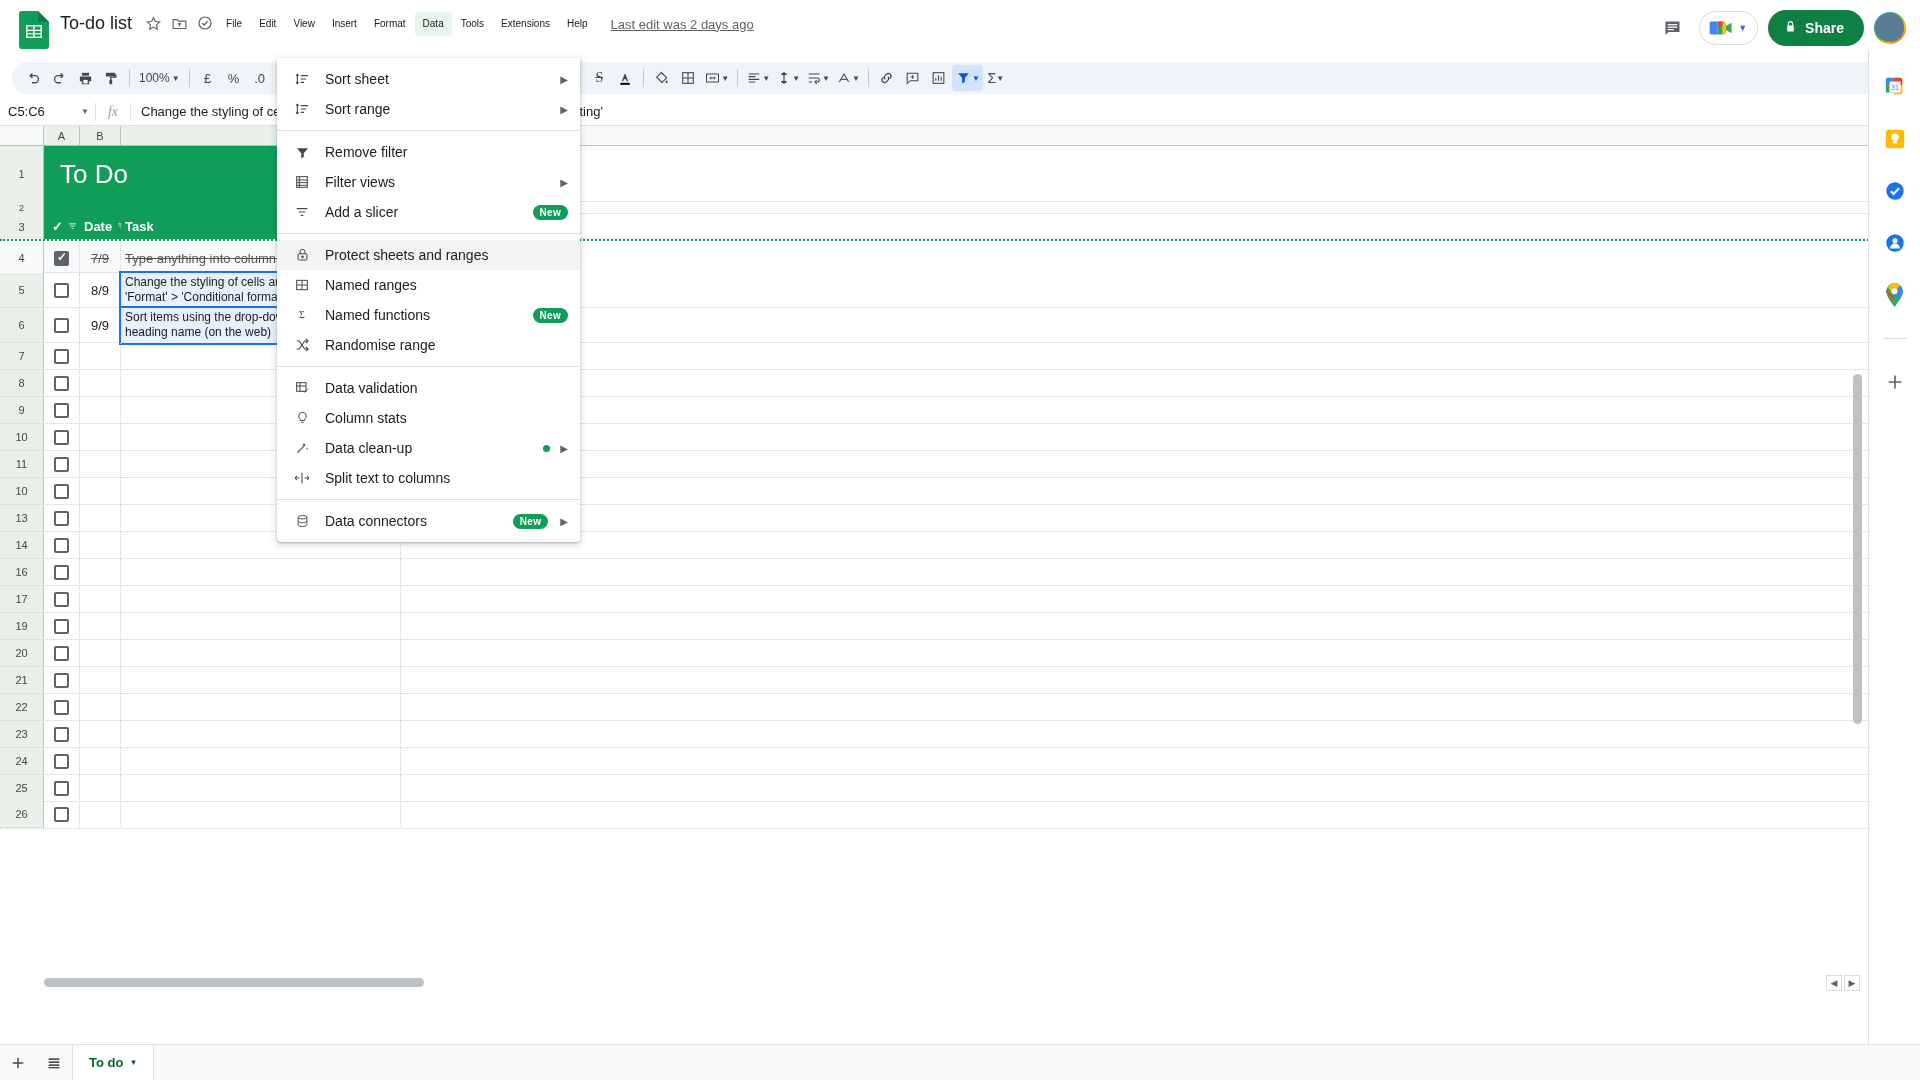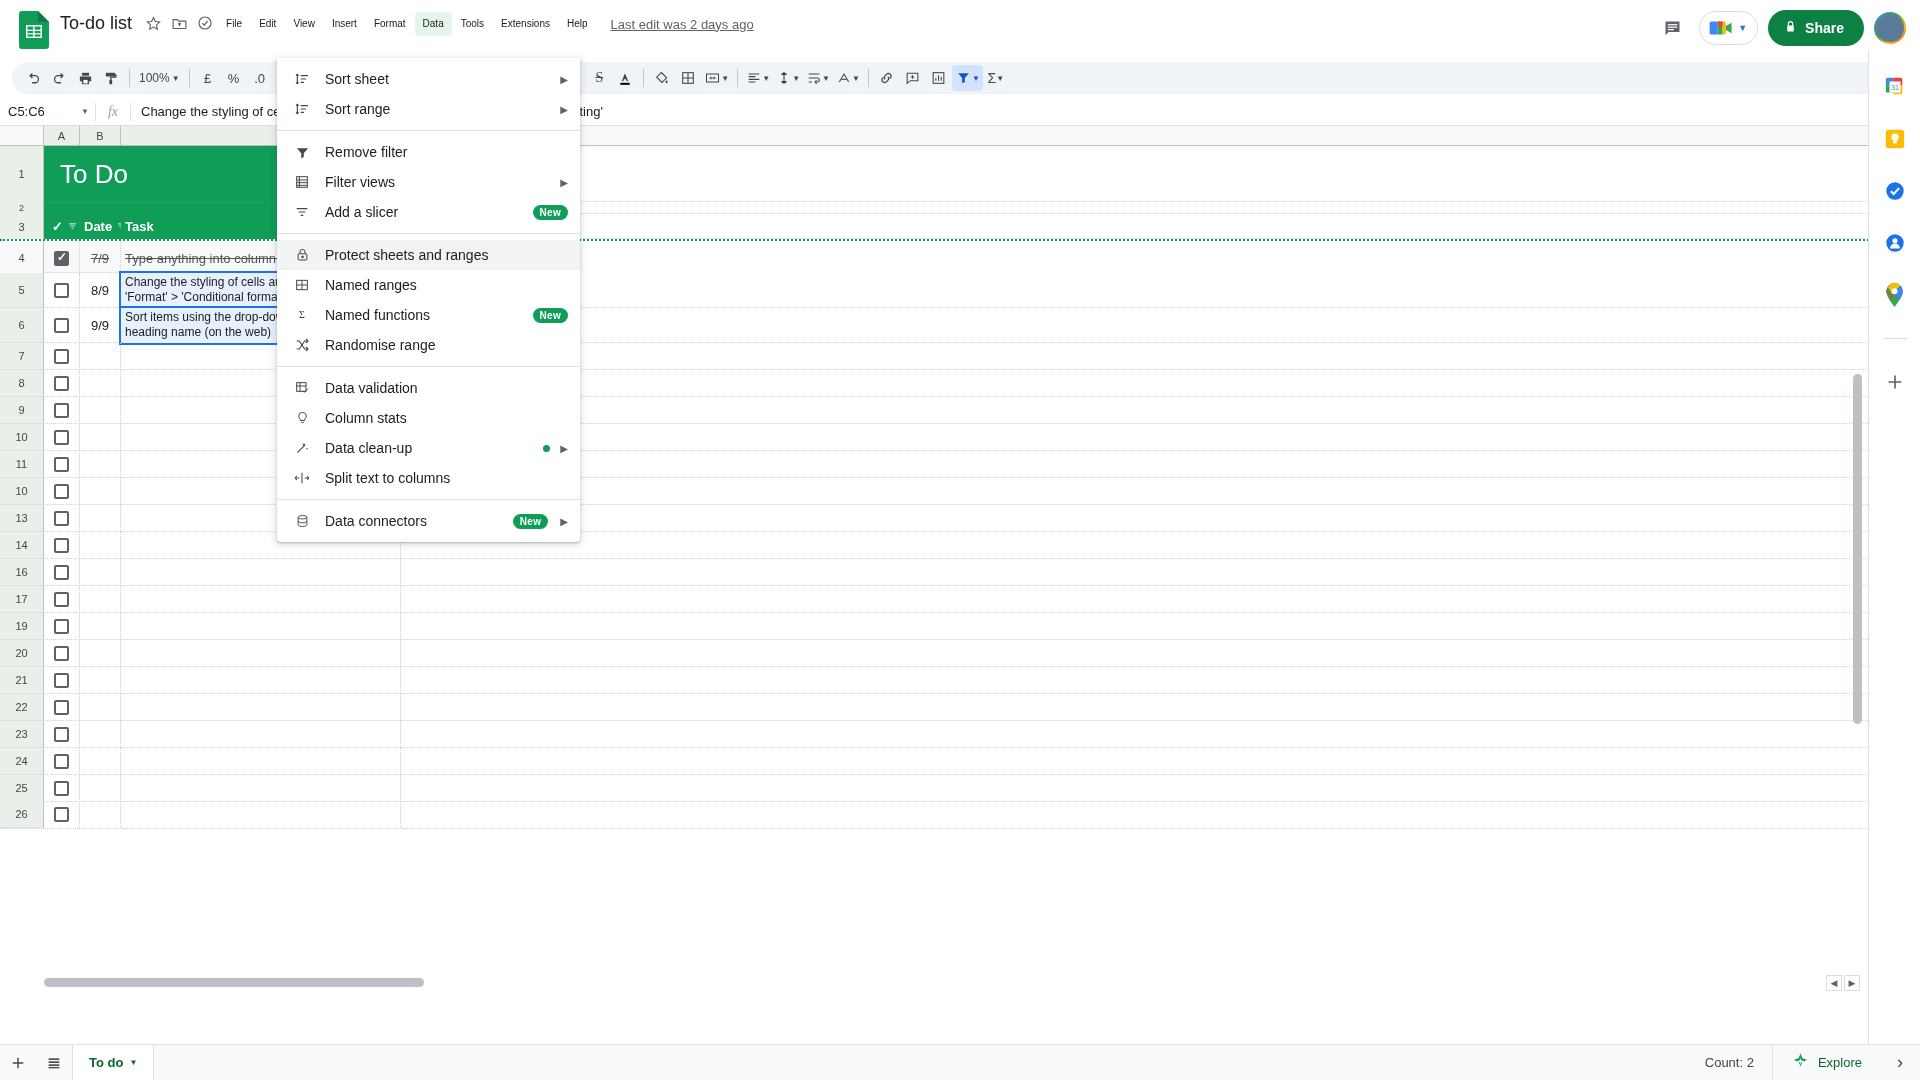--- a/index.html
+++ b/index.html
@@ -808,29 +808,15 @@
           <rect x="4" y="5" width="16" height="2.4"></rect>
           <rect x="4" y="9.5" width="16" height="2.4"></rect>
           <rect x="4" y="14" width="16" height="2.4"></rect>
           <rect x="4" y="18" width="16" height="2"></rect>
         </svg>
     </span>
     <span class="sheet-tab">
       <span>To do</span>
       <span style="font-size:8px">▼</span>
     </span>
-    <span class="bb-right">
-      <span class="count">Count: 2</span>
-      <span class="explore">
-        <span>
-          <svg width="19" height="19" viewBox="0 0 24 24">
-              <path d="M12 2l2 6 6 2-6 2-2 6-2-6-6-2 6-2z" fill="#0f9d58"></path>
-              <path d="M12 2l2 6 6 2-6 2-2 6-2-6-6-2 6-2z" fill="#0f9d58"></path>
-              <path d="M12 7.5l1 3 3 1-3 1-1 3-1-3-3-1 3-1z" fill="#fff"></path>
-            </svg>
-        </span>
-        <span>Explore</span>
-      </span>
-      <span class="expand-r">›</span>
-    </span>
   </div>
 
 </div>
 
 </body></html>

